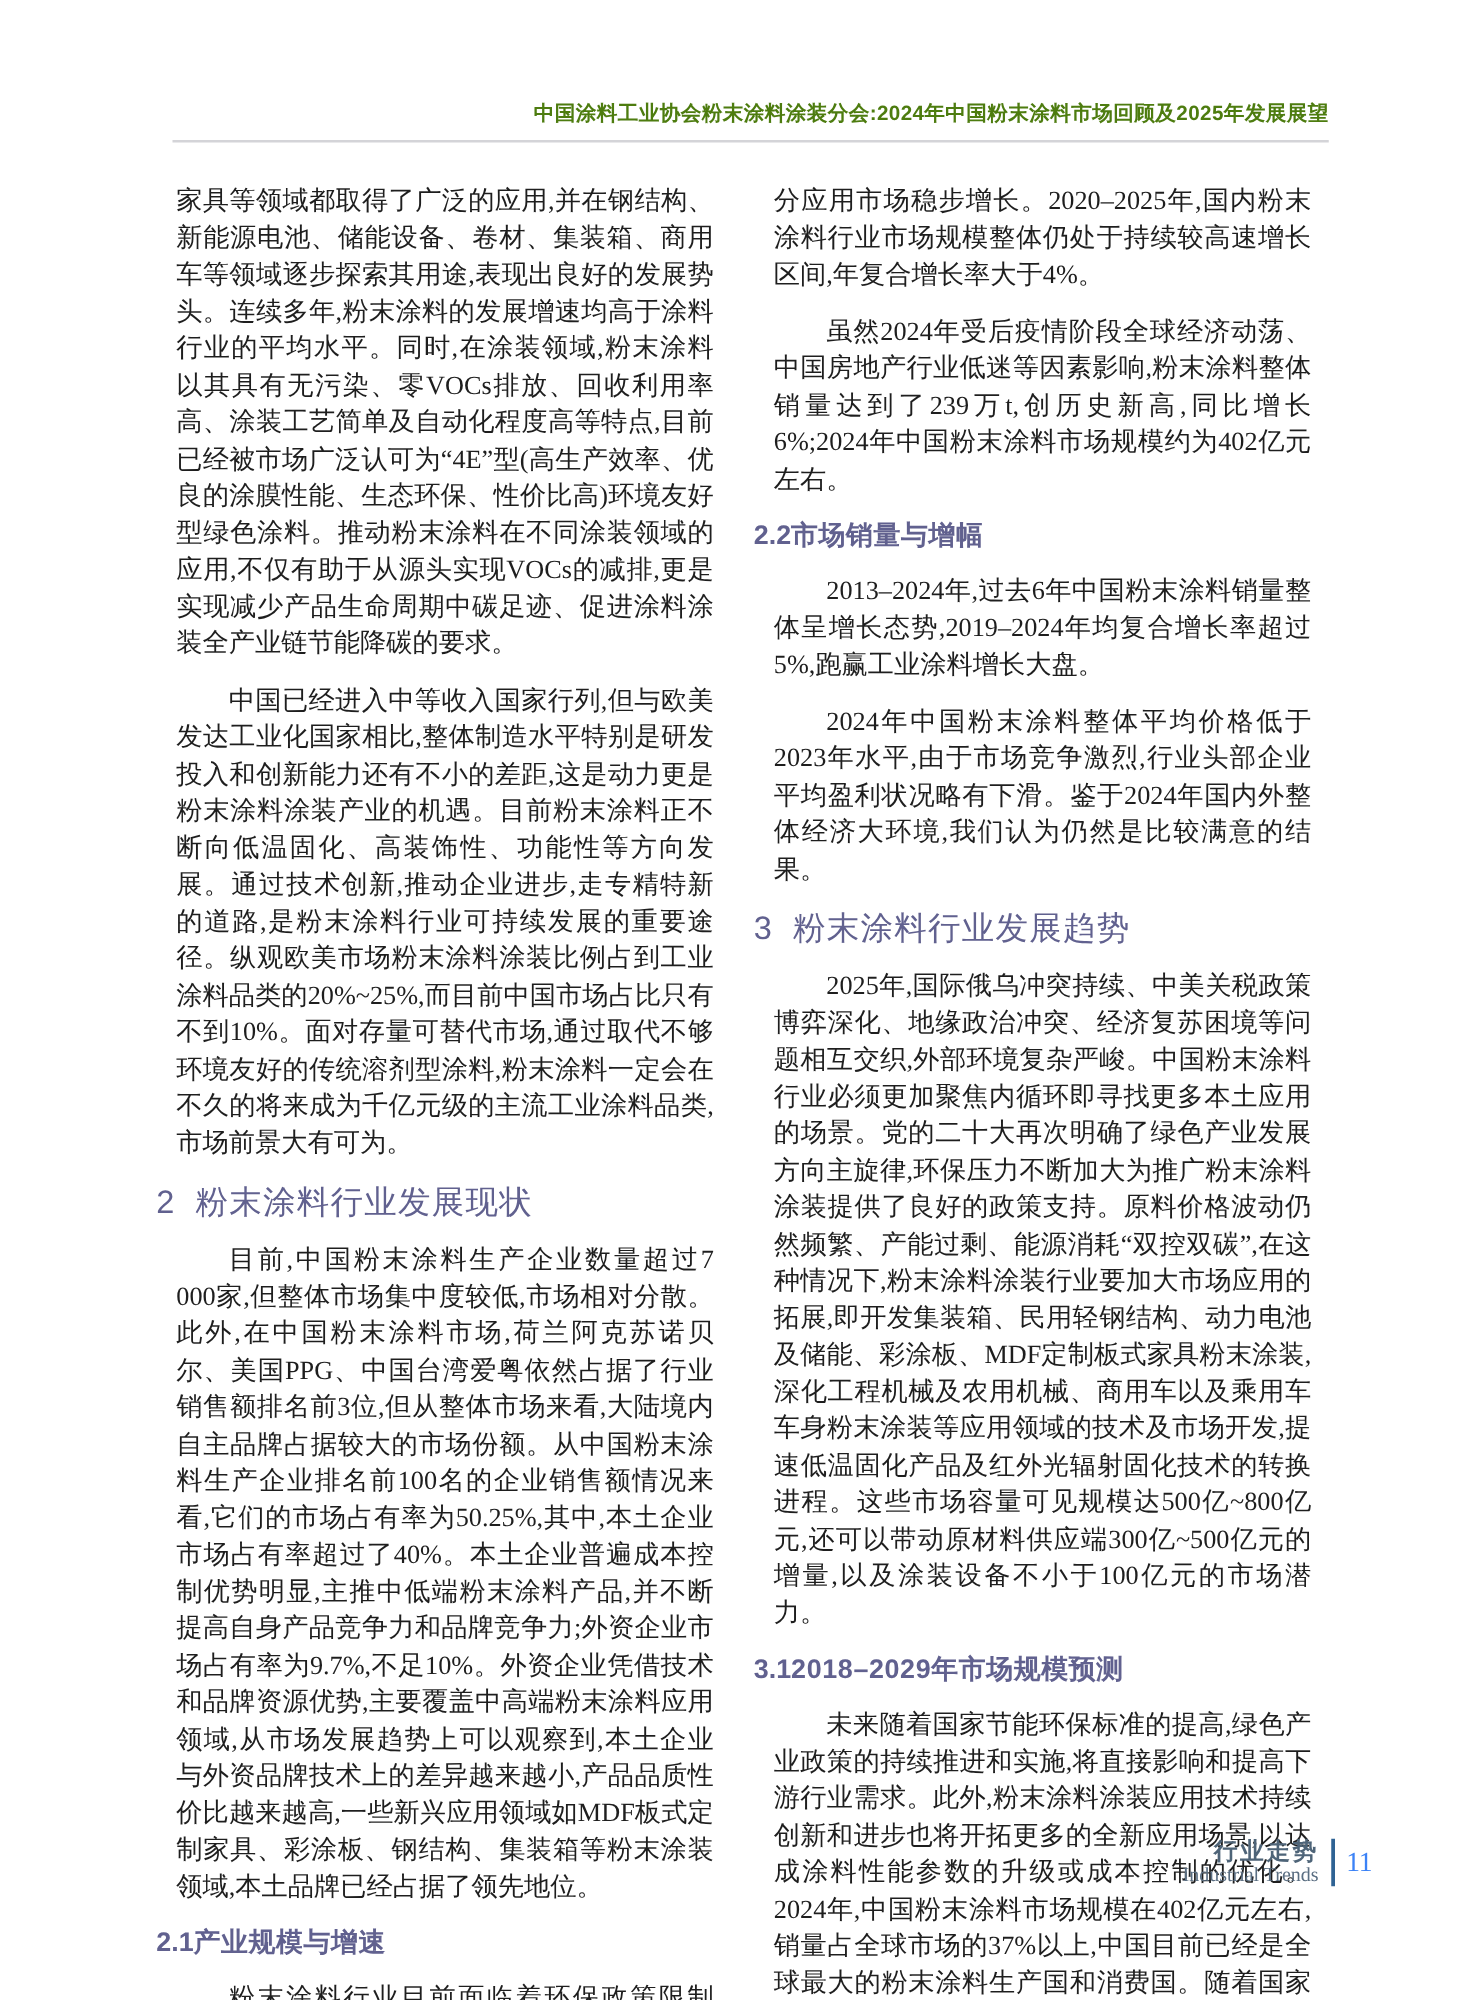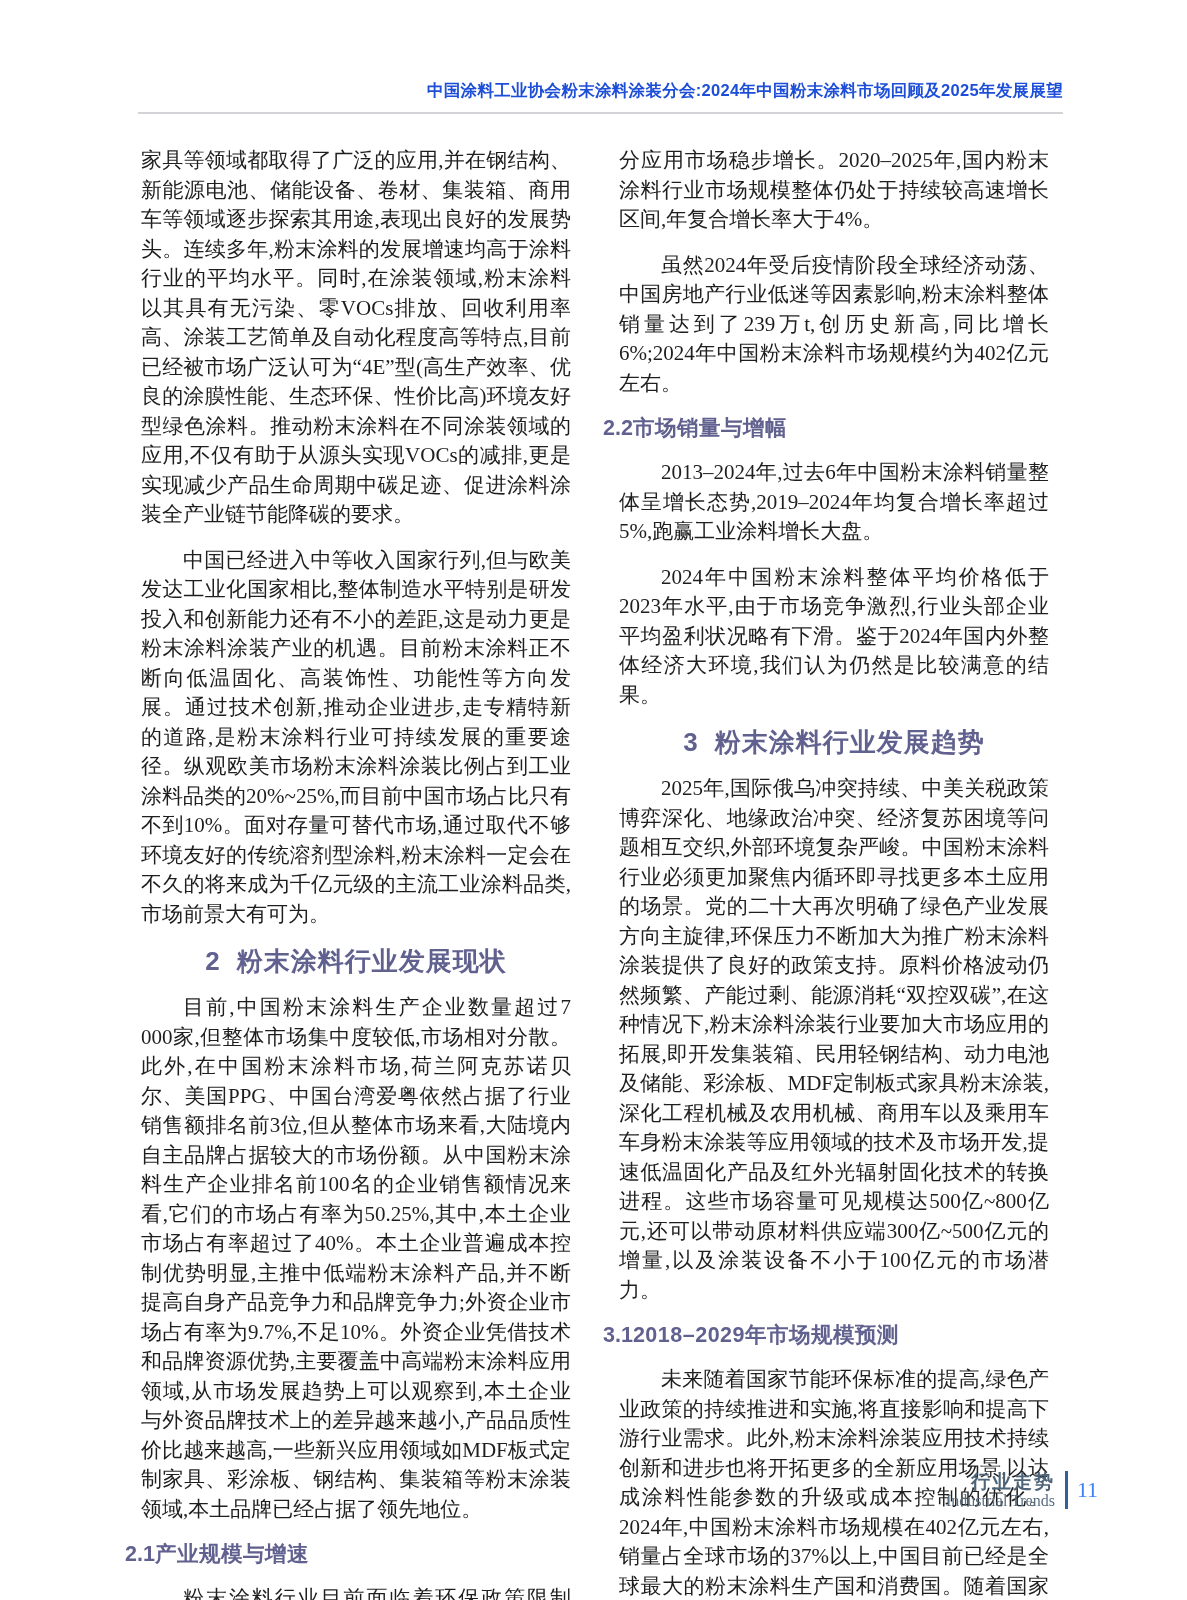--- a/index.html
+++ b/index.html
@@ -12,21 +12,21 @@
     color: #222222;
   }
   .page-header {
     position: absolute;
     top: 80px; left: 138px; right: 124px;
     text-align: right;
     font-family: "Liberation Sans", "DejaVu Sans", sans-serif;
     font-weight: bold;
     font-size: 16.5px;
     letter-spacing: 0.3px;
-    color: #1d4ed8;
+    color: #4d7c0f;
   }
   .header-rule {
     position: absolute;
     top: 112px; left: 138px;
     width: 925px; height: 2px;
     background: #d4d4d8;
   }
   .content {
     position: absolute;
     top: 130px; left: 125px;
@@ -38,26 +38,25 @@
     margin: 16px;
     font-size: 21px;
     line-height: 29.5px;
     text-align: justify;
     color: #1e1e1e;
   }
   .indent { text-indent: 2em; }
   .sec-heading {
     margin: 15px 0 9px 0;
     font-family: "Liberation Sans", "DejaVu Sans", sans-serif;
-    font-weight: bold;
+    font-weight: normal;
     font-size: 26px;
     line-height: 32px;
     letter-spacing: 1px;
     color: #61618f;
-    text-align: center;
   }
   .sec-num { margin-right: 17px; letter-spacing: 0; }
   .sub-heading {
     margin: 5px 0 3px 0;
     font-family: "Liberation Sans", "DejaVu Sans", sans-serif;
     font-weight: bold;
     font-size: 21.5px;
     line-height: 28px;
     letter-spacing: 0.5px;
     color: #61618f;

